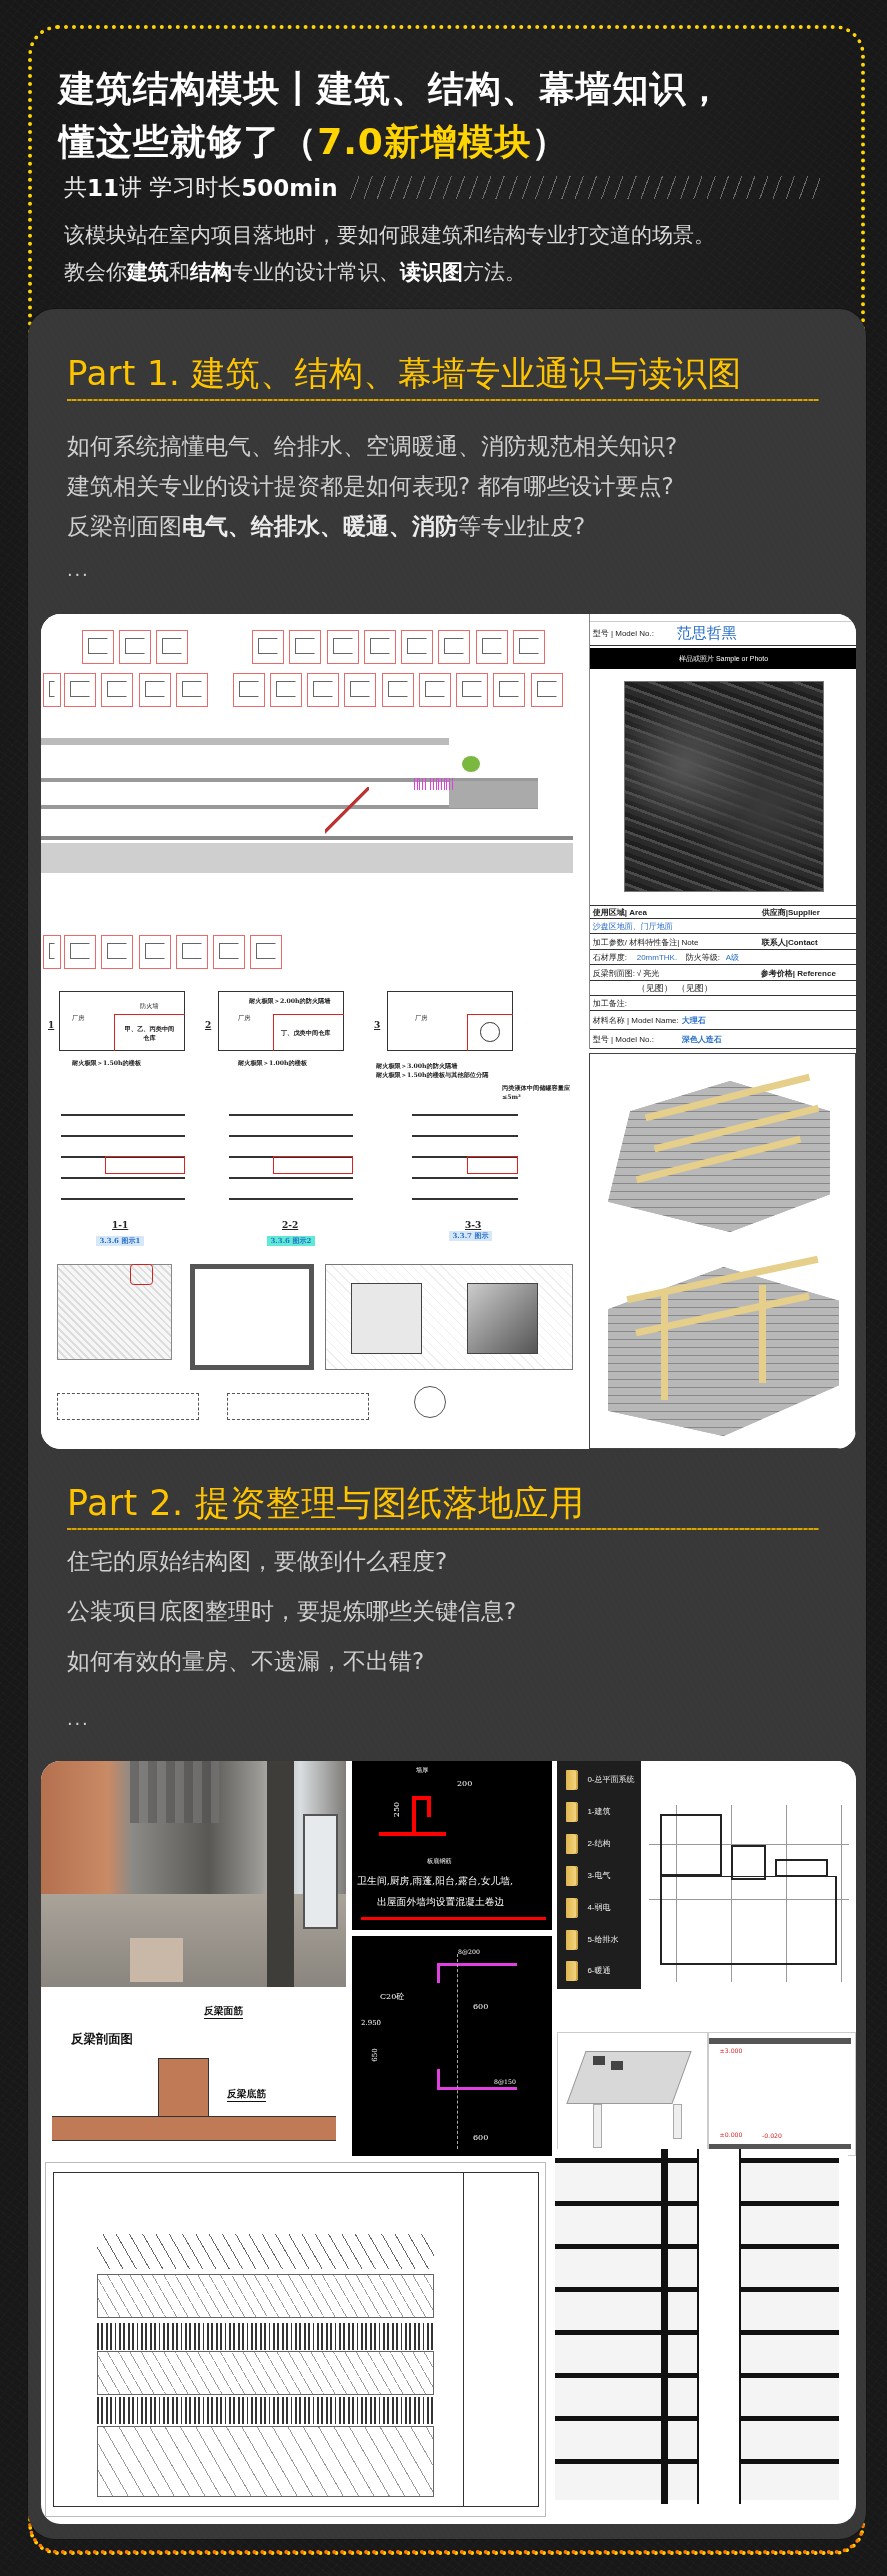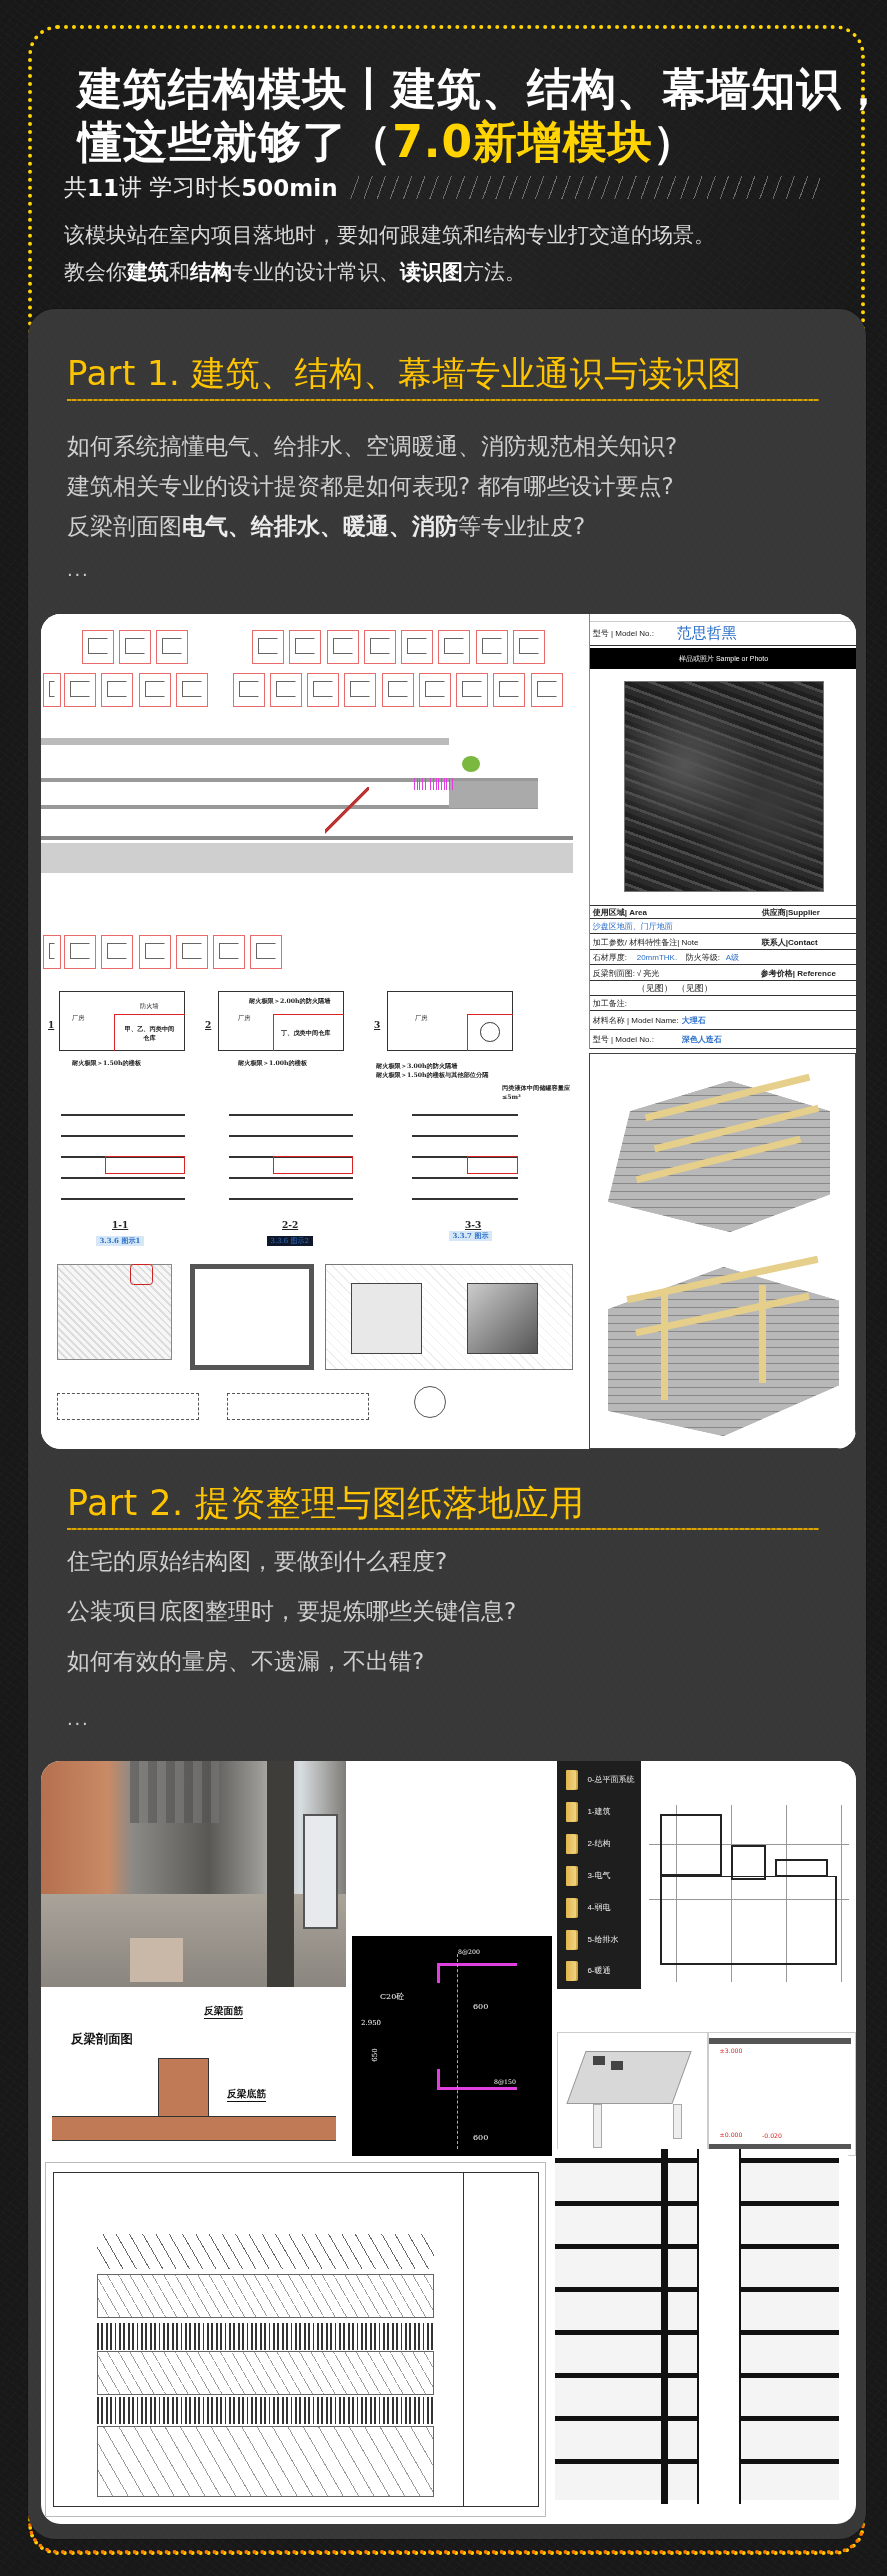--- a/index.html
+++ b/index.html
@@ -10,21 +10,21 @@
       repeating-linear-gradient(-52deg,rgba(255,255,255,0.015) 0 0.9px,transparent 0.9px 8px),
       radial-gradient(ellipse at 50% 30%,#262626 0%,#181818 70%);}
   .abs{position:absolute}
   
   .dot-frame{position:absolute;left:28px;top:25px;width:837px;height:2530px;border-radius:30px;
     border:4.4px dotted #ffd400;
     border-image:none;}
   .dot-frame-bottom{position:absolute;left:28px;top:2306px;width:837px;height:248px;border-radius:0 0 30px 30px;
     border:4.4px dotted #ff7a00;border-top:none;}
   
-  .title{position:absolute;left:78px;font-family:"DejaVu Sans",sans-serif;font-weight:bold;font-size:44px;letter-spacing:0.9px;color:#fff;line-height:46px;white-space:nowrap}
+  .title{position:absolute;left:59px;font-family:"DejaVu Sans",sans-serif;font-weight:bold;font-size:36px;letter-spacing:0.9px;color:#fff;line-height:46px;white-space:nowrap}
   .title .hl{color:#ffd400}
   .meta{position:absolute;left:64px;top:172px;font-size:23px;color:#e8e8e8;white-space:nowrap;display:flex;align-items:center}
   .meta .stripes{display:inline-block;width:470px;height:23px;margin-left:12.4px;
     background:repeating-linear-gradient(110deg,transparent 0 8px,rgba(255,255,255,0.35) 8px 9px,transparent 9px 12.4px)}
   .desc{position:absolute;left:64px;font-size:21px;color:#d9d9d9;white-space:nowrap;line-height:30px}
   .desc b{color:#fff}
   
   .panel{position:absolute;left:28px;top:309px;width:838px;height:2230px;background:#383838;border-radius:27px;
     box-shadow:0 0 0 0.9px rgba(0,0,0,0.2);
     background-image:repeating-linear-gradient(60deg,rgba(255,255,255,0.012) 0 0.9px,transparent 0.9px 5.3px);}
@@ -271,21 +271,21 @@
     <div class="abs" style="left:19.5px;top:135px;width:124px;height:89px;background:repeating-linear-gradient(180deg,#333 0 1.8px,transparent 1.8px 21px)"></div>
     <div class="abs" style="left:64px;top:177px;width:80px;height:18px;border:1.8px solid #d22"></div>
     <div class="abs" style="left:188px;top:135px;width:124px;height:89px;background:repeating-linear-gradient(180deg,#333 0 1.8px,transparent 1.8px 21px)"></div>
     <div class="abs" style="left:232px;top:177px;width:80px;height:18px;border:1.8px solid #d22"></div>
     <div class="abs" style="left:371px;top:135px;width:106px;height:89px;background:repeating-linear-gradient(180deg,#333 0 1.8px,transparent 1.8px 21px)"></div>
     <div class="abs" style="left:426px;top:177px;width:51px;height:18px;border:1.8px solid #d22"></div>
     <span class="abs" style="left:71px;top:241px;font-weight:bold;font-size:9px;text-decoration:underline">1-1</span>
     <span class="abs" style="left:241px;top:241px;font-weight:bold;font-size:9px;text-decoration:underline">2-2</span>
     <span class="abs" style="left:424px;top:241px;font-weight:bold;font-size:9px;text-decoration:underline">3-3</span>
     <span class="abs" style="left:55px;top:257px;font-size:7px;font-weight:bold;color:#2a6fc9;background:#d6e8f8;padding:0 3.5px">3.3.6 图示1</span>
-    <span class="abs" style="left:226px;top:257px;font-size:7px;font-weight:normal;color:#2a6fc9;background:#0f172a;padding:0 3.5px">3.3.6 图示2</span>
+    <span class="abs" style="left:226px;top:257px;font-size:7px;font-weight:bold;color:#2a6fc9;background:#5eead4;padding:0 3.5px">3.3.6 图示2</span>
     <span class="abs" style="left:408px;top:252px;font-size:7px;font-weight:bold;color:#2a6fc9;background:#d6e8f8;padding:0 3.5px">3.3.7 图示</span>
   </div>
 
   <div class="tile cad-white" style="left:0;top:639px;width:546px;height:196px">
     <div class="abs hatchgray" style="left:16px;top:10.6px;width:115px;height:96px;border:0.9px solid #888"></div>
     <div class="abs" style="left:89px;top:10.6px;width:23px;height:21px;border:1.8px solid #c22;border-radius:3.5px"></div>
     <div class="abs" style="left:149px;top:10.6px;width:124px;height:106px;border:5.3px solid #555;background:#fff"></div>
     <div class="abs" style="left:284px;top:10.6px;width:248px;height:106px;border:0.9px solid #777;background:repeating-linear-gradient(45deg,#eee 0 0.9px,#fff 0.9px 7px)"></div>
     <div class="abs" style="left:310px;top:30px;width:71px;height:71px;border:1.8px solid #444;background:#e8e8e8"></div>
     <div class="abs" style="left:426px;top:30px;width:71px;height:71px;border:1.8px solid #444;background:linear-gradient(135deg,#ccc,#555)"></div>
@@ -328,20 +328,33 @@
   </div>
 
   <div class="tile" style="left:0;top:226px;width:305px;height:169px;background:#fff">
     <span class="abs" style="left:30px;top:44px;font-size:12.4px;font-weight:bold;color:#111">反梁剖面图</span>
     <span class="abs" style="left:163px;top:18px;font-size:9.8px;font-weight:bold;color:#111;border-bottom:0.9px solid #111">反梁面筋</span>
     <span class="abs" style="left:186px;top:101px;font-size:9.8px;font-weight:bold;color:#111;border-bottom:0.9px solid #111">反梁底筋</span>
     <div class="abs" style="left:117px;top:71px;width:51px;height:80px;background:#c07a55;border:0.9px solid #333"></div>
     <div class="abs" style="left:10.6px;top:129px;width:284px;height:25px;background:#c07a55;border-top:0.9px solid #333;border-bottom:0.9px solid #333"></div>
   </div>
 
+  <div class="tile" style="left:311px;top:0;width:200px;height:169px;background:#000">
+    <div class="abs" style="left:27px;top:71px;width:67px;height:3.5px;background:#f00"></div>
+    <div class="abs" style="left:60px;top:35px;width:3.5px;height:39px;background:#f00"></div>
+    <div class="abs" style="left:60px;top:35px;width:16px;height:3.5px;background:#f00"></div>
+    <div class="abs" style="left:75px;top:35px;width:3.5px;height:21px;background:#f00"></div>
+    <span class="cad-text" style="left:64px;top:5.3px;font-size:6.2px">墙厚</span>
+    <span class="cad-text" style="left:105px;top:18px;font-size:8px">200</span>
+    <span class="cad-text" style="left:37px;top:44px;font-size:8px;transform:rotate(-90deg)">250</span>
+    <span class="cad-text" style="left:75px;top:96px;font-size:6.2px">板底钢筋</span>
+    <span class="cad-text" style="left:5.3px;top:114px;font-size:9.8px">卫生间,厨房,雨蓬,阳台,露台,女儿墙,</span>
+    <span class="cad-text" style="left:25px;top:135px;font-size:9.8px">出屋面外墙均设置混凝土卷边</span>
+    <div class="abs" style="left:9px;top:156px;width:185px;height:2.7px;background:#f00"></div>
+  </div>
 
   <div class="tile" style="left:311px;top:175px;width:200px;height:220px;background:#000">
     <div class="abs" style="left:85px;top:27px;width:80px;height:2.7px;background:#e040e0"></div>
     <div class="abs" style="left:85px;top:27px;width:2.7px;height:19.5px;background:#e040e0"></div>
     <div class="abs" style="left:85px;top:151px;width:80px;height:2.7px;background:#e040e0"></div>
     <div class="abs" style="left:85px;top:133px;width:2.7px;height:19.5px;background:#e040e0"></div>
     <div class="abs" style="left:105px;top:18px;width:0.9px;height:195px;border-left:0.9px dashed #aaa"></div>
     <span class="cad-text" style="left:28px;top:55px;font-size:8px">C20砼</span>
     <span class="cad-text" style="left:9px;top:83px;font-size:7px">2.950</span>
     <span class="cad-text" style="left:121px;top:66px;font-size:8px">600</span>

